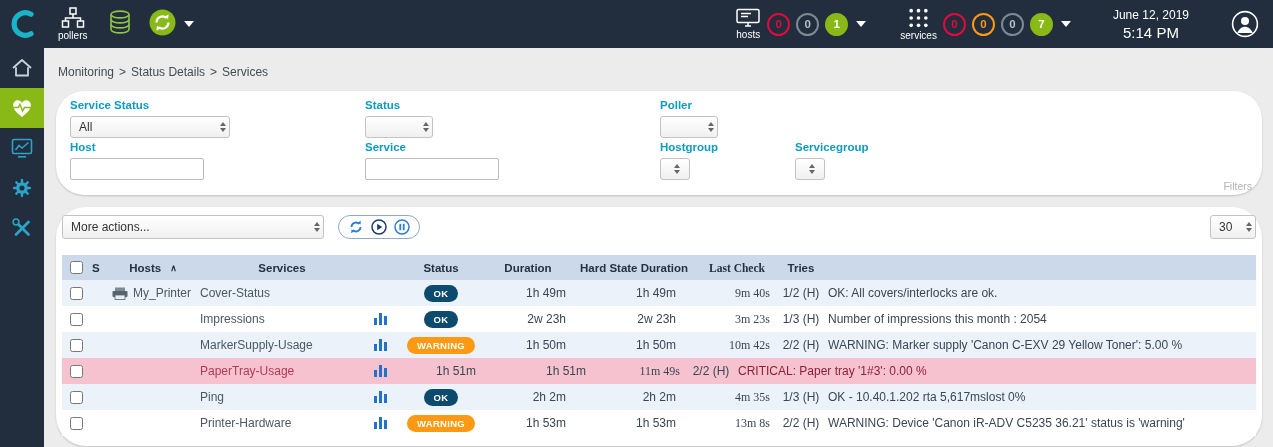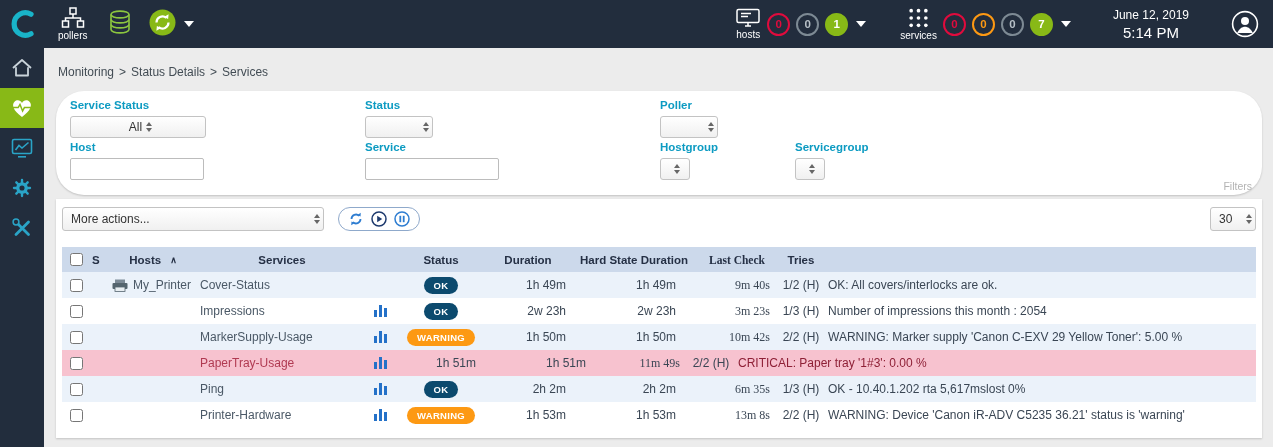--- a/index.html
+++ b/index.html
@@ -44,24 +44,24 @@
   .card-filters { position:relative; height:104px;border-radius:28px; }
   .ffield { position:absolute; }
   .ffield.r1 { top:8px; }
   .ffield.r2 { top:50px; }
   .flabel { font-size:11.5px; font-weight:bold; color:#0d9bc2; margin-bottom:5px; }
   .fselect { height:22px; border:1px solid #c3c3c3; border-radius:3px; background:linear-gradient(#ffffff,#f0f0f0); display:flex; align-items:center; justify-content:space-between; padding:0 3px 0 8px; font-size:12px; color:#333; cursor:pointer; }
   .fselect .spin { display:flex; flex-direction:column; align-items:center; justify-content:center; margin-left:4px; }
   .tu { width:0; height:0; border-left:3.5px solid transparent; border-right:3.5px solid transparent; border-bottom:4.5px solid #666; margin-bottom:2px; }
   .tdn { width:0; height:0; border-left:3.5px solid transparent; border-right:3.5px solid transparent; border-top:4.5px solid #666; }
   .ftext { width:134px; height:22px; border:1px solid #bcbcbc; border-radius:2px; font-size:12px; padding:0 6px; font-family:"Liberation Sans", sans-serif; }
-  .w134 { width:136px;justify-content:center; } .w68 { width:68px; } .w58 { width:58px; } .w30 { width:30px; justify-content:center; padding:0 3px; }
+  .w134 { width:160px; } .w68 { width:68px; } .w58 { width:58px; } .w30 { width:30px; justify-content:center; padding:0 3px; }
   .filters-tag { position:absolute; right:10px; bottom:3px; font-size:10.5px; color:#b3b3b3; }
 
-  .card-table { margin-top:4px; padding:8px 6px 10px 6px; min-height:232px; position:relative; }
+  .card-table { margin-top:12px; padding:8px 6px 10px 6px; min-height:232px; position:relative;border-radius:30px; }
   .toolbar { display:flex; align-items:center; }
   .more-actions { width:262px; height:24px; }
   .icon-group { margin-left:14px; border:1px solid #8fa9cb; border-radius:13px; height:24px; display:flex; align-items:center; gap:7px; padding:0 9px; }
   .icon-btn { display:flex; cursor:pointer; }
   .page-size { margin-left:auto; width:46px; height:24px; }
 
   
   .table { margin-top:16px; font-size:12px; }
   .tr { display:flex; align-items:center; height:26px; }
   .thead { background:#ccd9eb; color:#253045; font-weight:bold; font-size:11.5px; height:25px; }
@@ -465,21 +465,21 @@
             <rect x="0" y="5" width="3" height="7"></rect>
               <rect x="5" y="0" width="3" height="12"></rect>
               <rect x="10" y="3" width="3" height="9"></rect>
           </svg>
         </div>
         <div class="td c-status">
             <span class="badge ok">OK</span>
           </div>
         <div class="td c-dur">2h 2m</div>
         <div class="td c-hsd">2h 2m</div>
-        <div class="td c-lc">6m 35s</div>
+        <div class="td c-lc">4m 35s</div>
         <div class="td c-tries">1/3 (H)</div>
         <div class="td c-info">OK - 10.40.1.202 rta 5,617mslost 0%</div>
       </div>
 
       <div class="tr row-b">
         <div class="td c-sel">
             <input type="checkbox" style="">
           </div>
         <div class="td c-s"></div>
         <div class="td c-host"></div>

